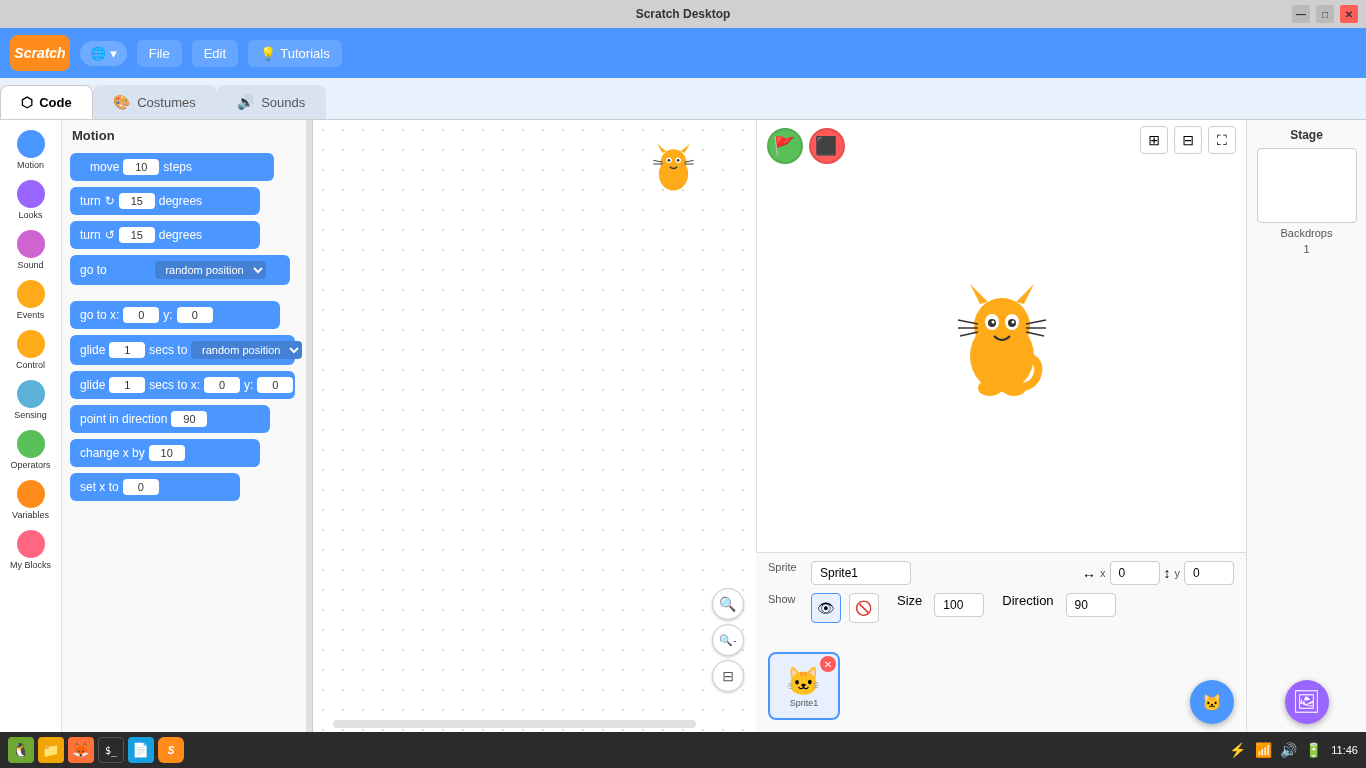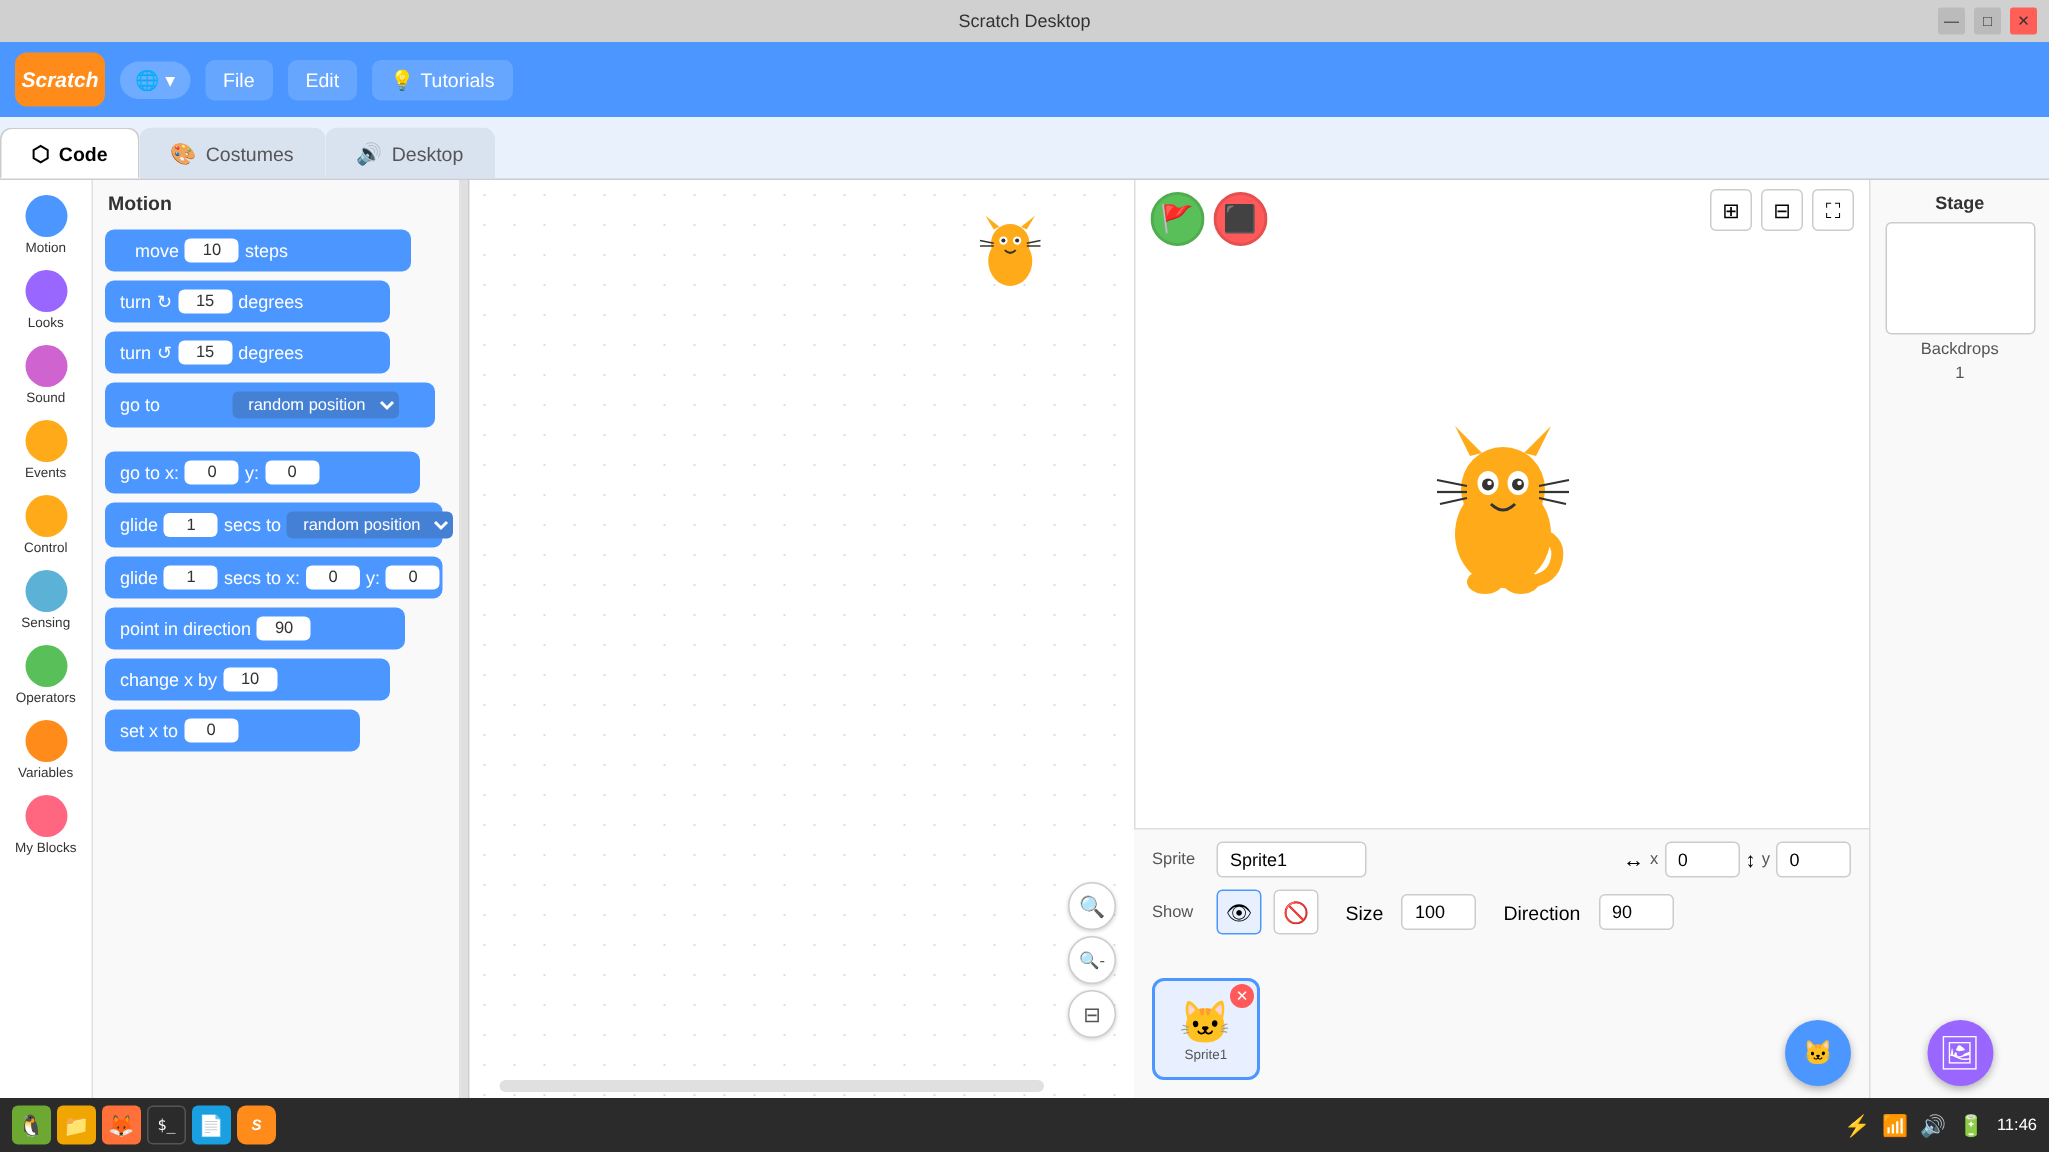--- a/index.html
+++ b/index.html
@@ -8,20 +8,21 @@
     
     #titlebar {
       height: 28px;
       background: #d0d0d0;
       display: flex;
       align-items: center;
       justify-content: center;
       font-size: 12px;
       color: #333;
       position: relative;
+      font-weight: bold;
     }
     #titlebar .win-controls {
       position: absolute;
       right: 8px;
       display: flex;
       gap: 6px;
       align-items: center;
     }
     #titlebar .win-btn {
       width: 18px; height: 18px;
@@ -257,21 +258,21 @@
       height: 180px;
       background: #f9f9f9;
       border-top: 1px solid #ddd;
       padding: 8px 12px;
       display: flex;
       flex-direction: column;
       gap: 8px;
     }
     .sprite-row {
       display: flex;
-      align-items: center;
+      align-items: flex-start;
       gap: 8px;
     }
     .sprite-label { font-size: 11px; color: #555; min-width: 35px; }
     .sprite-input {
       border: 1px solid #ccc;
       border-radius: 4px;
       padding: 4px 8px;
       font-size: 12px;
       background: white;
     }
@@ -420,21 +421,21 @@
   <div class="tab active">
     <span class="tab-icon">⬡</span>
     <span>Code</span>
   </div>
   <div class="tab inactive">
     <span class="tab-icon">🎨</span>
     <span>Costumes</span>
   </div>
   <div class="tab inactive">
     <span class="tab-icon">🔊</span>
-    <span>Desktop</span>
+    <span>Sounds</span>
   </div>
 </div>
 
 <div id="main">
 
   <div id="categories">
     <div class="cat-item">
       <div class="cat-dot" style="background:#4c97ff;"></div>
       <span class="cat-label">Motion</span>
     </div>

